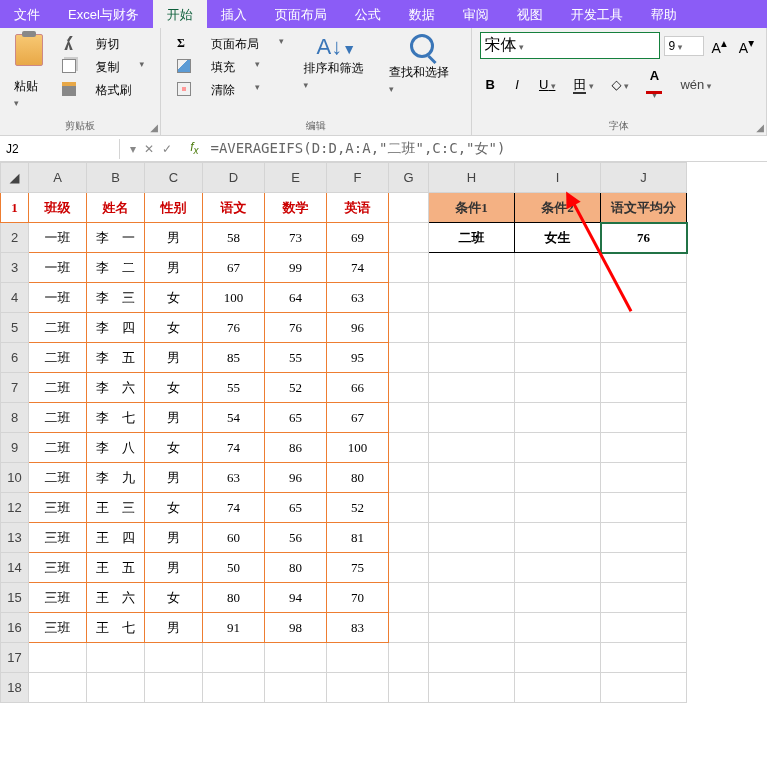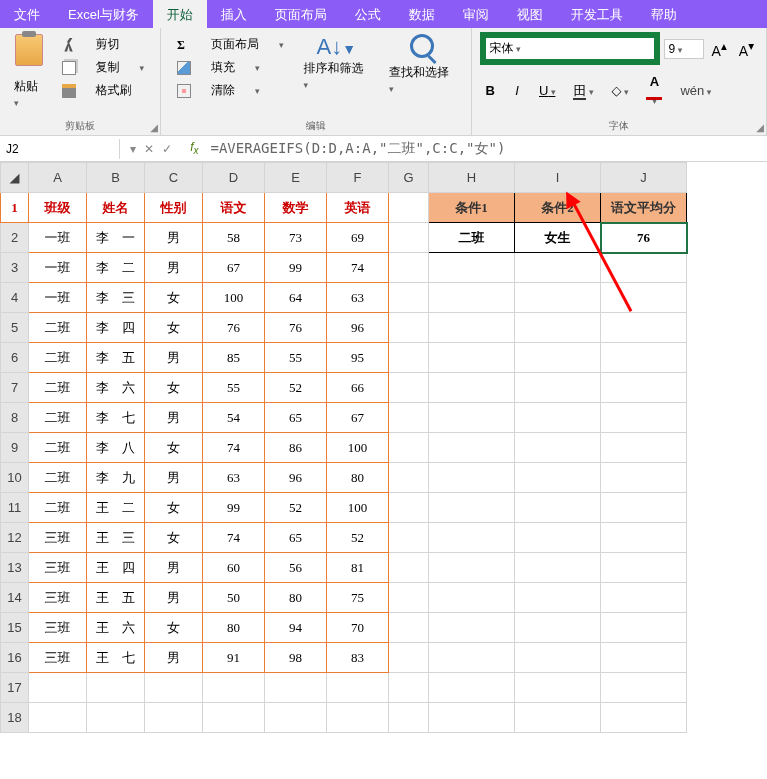--- a/index.html
+++ b/index.html
@@ -13,36 +13,36 @@
 .ribbon-group { border-right: 1px solid #d4d4d4; padding: 4px 8px 2px 8px; display: flex; flex-direction: column; justify-content: space-between; }
 .ribbon-group-title { text-align: center; color: #666; font-size: 10px; padding-top: 2px; }
 .ribbon-content { display: flex; gap: 4px; flex: 1; }
 
 .paste-btn { display: flex; flex-direction: column; align-items: center; padding: 2px 6px; cursor: pointer; }
 .paste-icon { width: 28px; height: 32px; background: linear-gradient(#f7c873, #e8a847); border: 1px solid #c88; border-radius: 2px; position: relative; }
 .paste-icon::before { content: ""; position: absolute; top: -4px; left: 6px; width: 14px; height: 6px; background: #888; border-radius: 2px; }
 .paste-label { margin-top: 12px; }
 
 .small-btns { display: flex; flex-direction: column; gap: 2px; padding: 2px 4px; }
-.small-btn { display: flex; align-items: center; gap: 20px; padding: 2px 4px; cursor: pointer; white-space: nowrap; font-family: Liberation Serif, serif; }
+.small-btn { display: flex; gap: 20px; padding: 2px 4px; cursor: pointer; white-space: nowrap; font-family: Liberation Serif, serif; }
 .small-icon { width: 14px; height: 14px; display: inline-block; }
 .icon-cut { background: #555; clip-path: polygon(20% 0, 40% 30%, 60% 0, 80% 0, 55% 40%, 80% 100%, 60% 100%, 50% 60%, 40% 100%, 20% 100%, 45% 40%); }
 .icon-copy { border: 1px solid #888; background: #fff; box-shadow: 2px -2px 0 #ccc; }
 .icon-brush { background: linear-gradient(#e8a847 30%, #888 30%); }
 .icon-sigma::before { content: "Σ"; font-weight: bold; }
 .icon-fill { background: linear-gradient(135deg, transparent 40%, #5b9bd5 40%); border: 1px solid #888; }
 .icon-clear { background: radial-gradient(circle, #f99 30%, transparent 30%); border: 1px solid #888; }
 
 .big-btn { display: flex; flex-direction: column; align-items: center; padding: 2px 8px; cursor: pointer; }
 .sort-icon { font-size: 22px; color: #3a76b8; }
 .find-icon { width: 24px; height: 24px; border: 3px solid #3a76b8; border-radius: 50%; position: relative; }
 .find-icon::after { content: ""; position: absolute; bottom: -6px; right: -6px; width: 10px; height: 3px; background: #3a76b8; transform: rotate(45deg); }
 
 .font-group-top { display: flex; gap: 4px; align-items: center; margin-bottom: 6px; }
-.font-name { border: 6px solid #15803d; padding: 2px 20px 2px 4px; background: #fff; width: 180px; font-size: 12px; }
+.font-name { border: 1px solid #15803d; padding: 2px 20px 2px 4px; background: #fff; width: 180px; font-size: 16px; }
 .font-size { border: 1px solid #ccc; padding: 2px 16px 2px 4px; background: #fff; width: 40px; }
 .font-grow, .font-shrink { padding: 2px 4px; cursor: pointer; font-size: 14px; }
 .font-row { display: flex; gap: 6px; align-items: center; }
 .font-btn { padding: 3px 6px; cursor: pointer; font-size: 13px; min-width: 20px; text-align: center; }
 .bold { font-weight: bold; } .italic { font-style: italic; } .underline { text-decoration: underline; }
 .border-btn { border-bottom: 2px solid #333; }
 .fill-swatch { width: 16px; height: 4px; background: #ffff00; margin-top: 10px; }
 .font-color-swatch { width: 16px; height: 3px; background: #c00; position: relative; top: 8px; }
 .wen { color: #444; }
 .corner { position: absolute; bottom: 2px; right: 2px; font-size: 10px; color: #888; cursor: pointer; }
@@ -326,33 +326,20 @@
           <td class="dc">男</td>
           <td class="dc">63</td>
           <td class="dc">96</td>
           <td class="dc">80</td>
           <td></td>
           <td></td>
           <td></td>
           <td></td>
         </tr>
         <tr class="data-row">
-          <th class="rowhdr">11</th>
-          <td class="dc">二班</td>
-          <td class="dc">王　二</td>
-          <td class="dc">女</td>
-          <td class="dc">99</td>
-          <td class="dc">52</td>
-          <td class="dc">100</td>
-          <td></td>
-          <td></td>
-          <td></td>
-          <td></td>
-        </tr>
-        <tr class="data-row">
           <th class="rowhdr">12</th>
           <td class="dc">三班</td>
           <td class="dc">王　三</td>
           <td class="dc">女</td>
           <td class="dc">74</td>
           <td class="dc">65</td>
           <td class="dc">52</td>
           <td></td>
           <td></td>
           <td></td>

